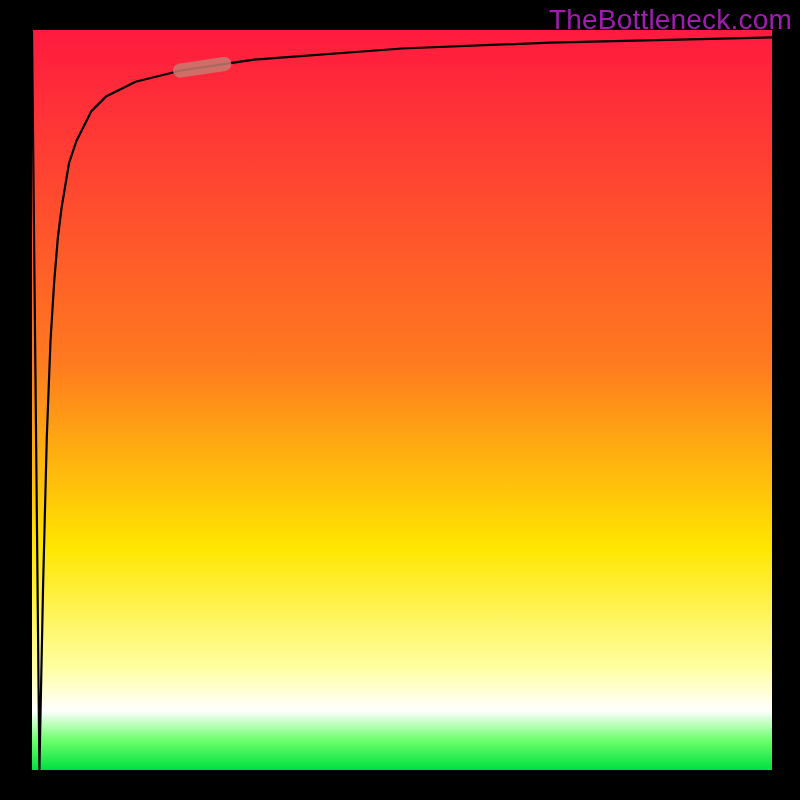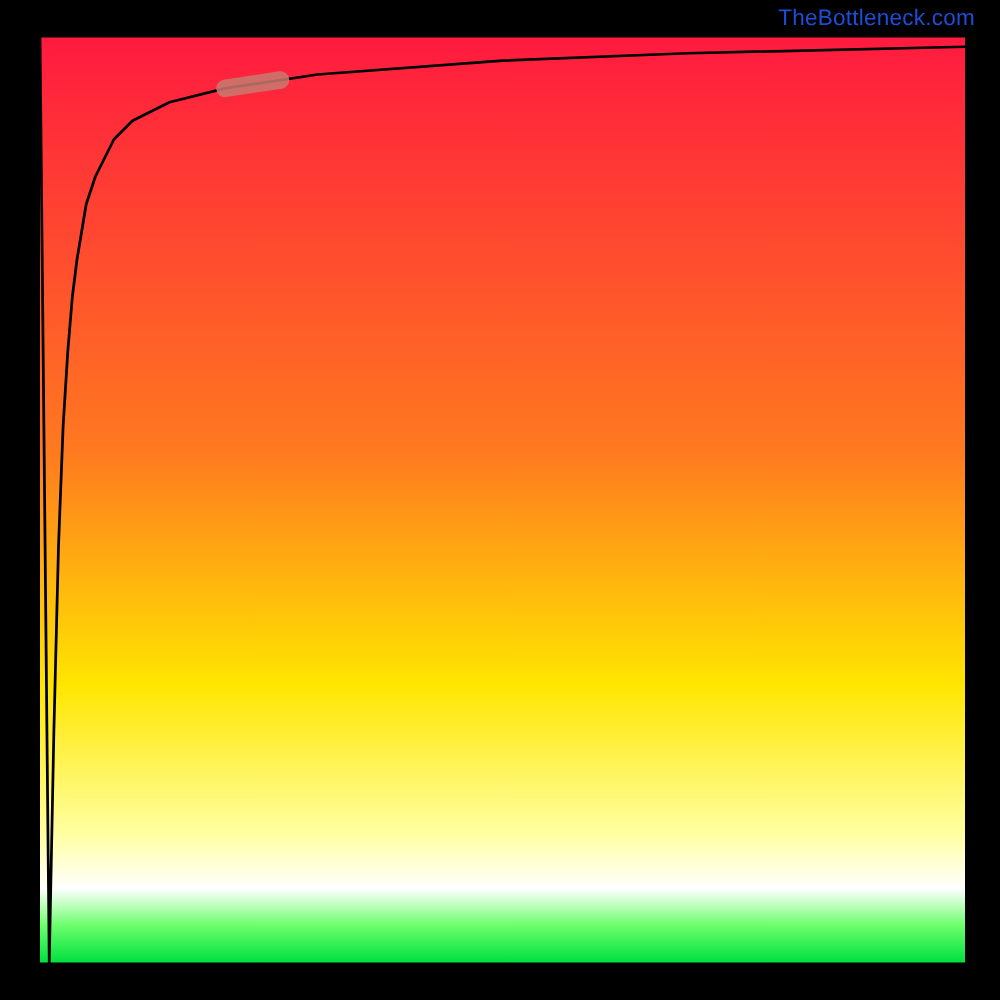--- a/index.html
+++ b/index.html
@@ -11,23 +11,23 @@
     font-family: Arial, Helvetica, sans-serif;
   }
   .chart-wrap {
     position: relative;
     width: 800px;
     height: 800px;
   }
   .watermark {
     position: absolute;
     top: 4px;
-    right: 20px;
-    color: #1d4ed8;
-    font-size: 18px;
+    right: 8px;
+    color: #a21caf;
+    font-size: 28px;
     font-weight: 400;
     letter-spacing: 0.2px;
     font-family: Arial, Helvetica, sans-serif;
   }
   svg {
     display: block;
   }
 </style>
 </head>
 <body>

